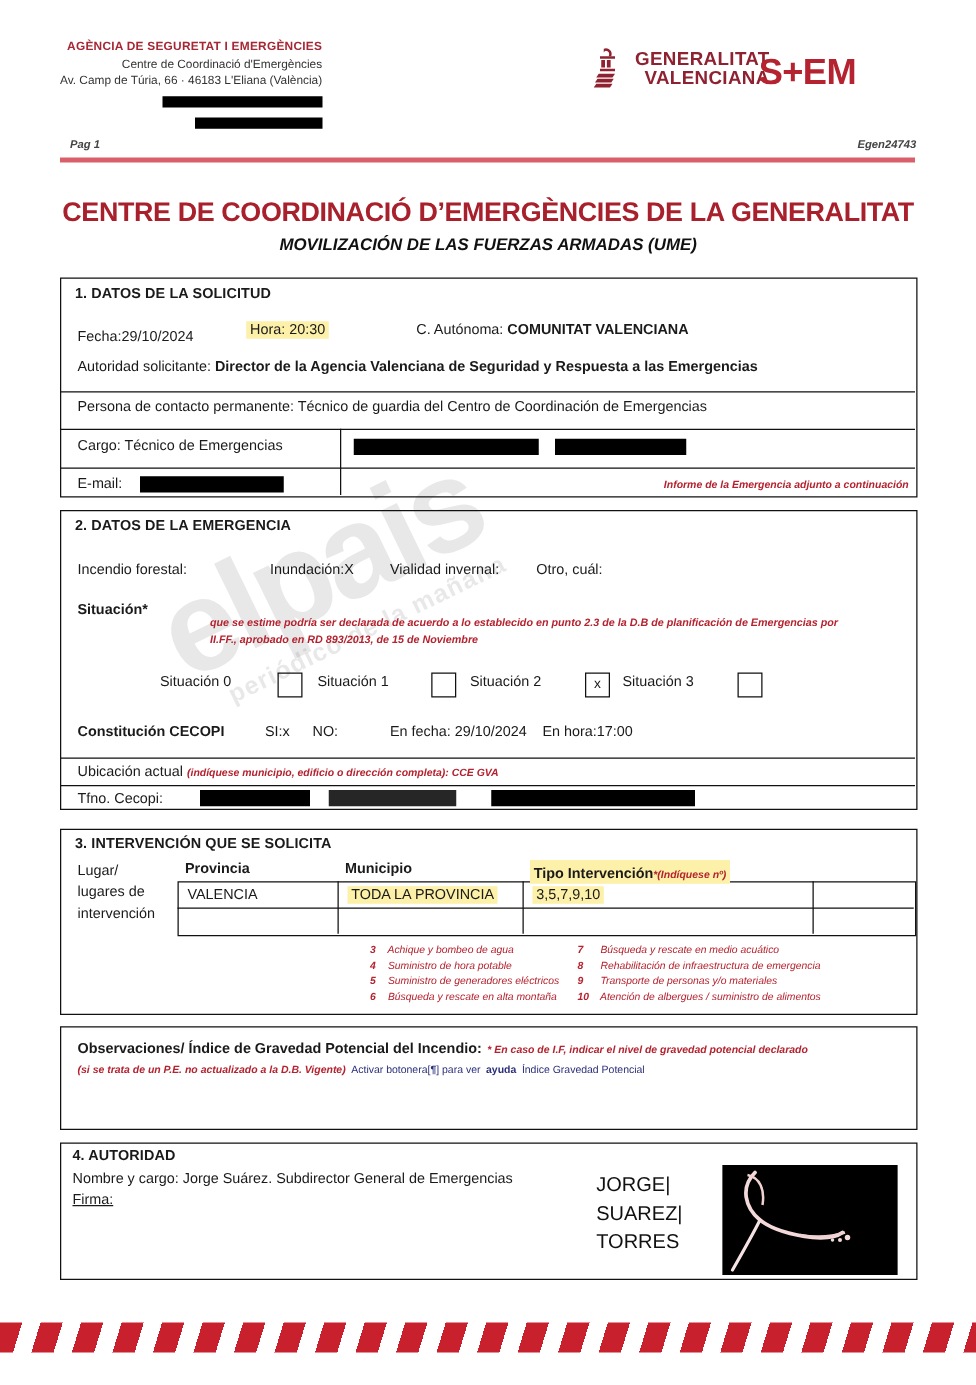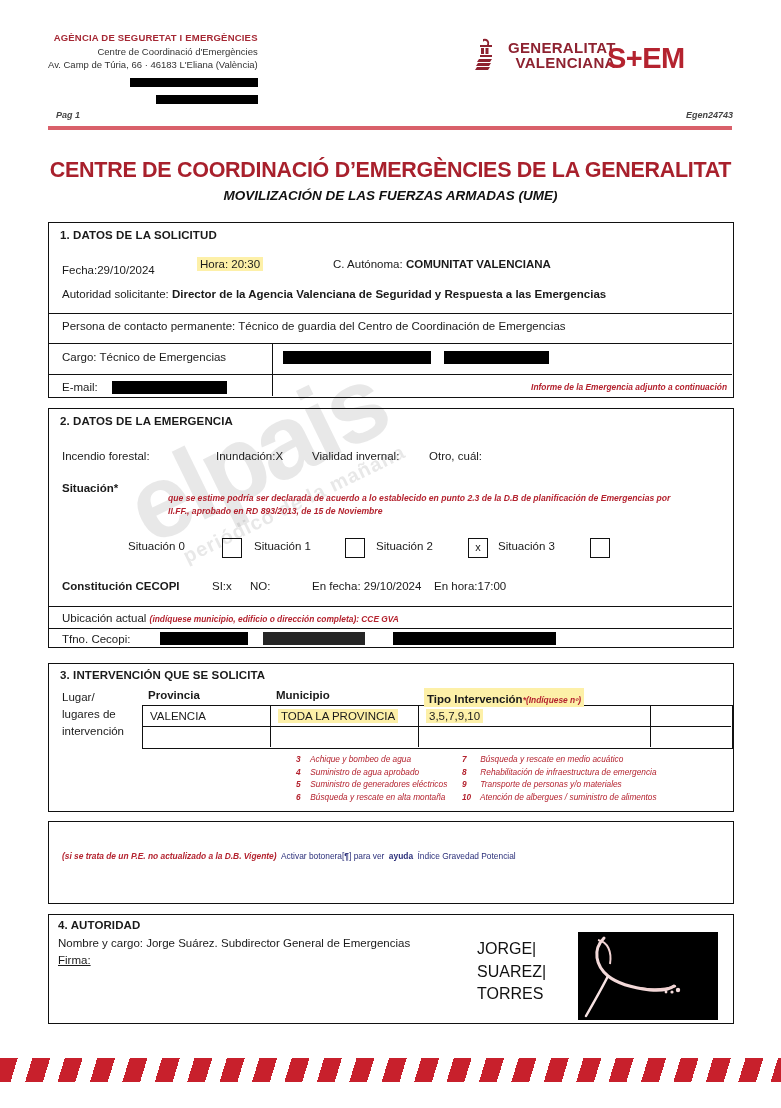--- a/index.html
+++ b/index.html
@@ -252,33 +252,37 @@
   <div class="t fld" style="left:278px;top:710px;">
     <span class="hl">TODA LA PROVINCIA</span>
   </div>
   <div class="t fld" style="left:426px;top:710px;">
     <span class="hl">3,5,7,9,10</span>
   </div>
 
 
   <div class="legend" style="left:296px;top:753px;width:170px;">
     <div><span class="n redtxt" style="width:12px;">3</span> <span>Achique y bombeo de agua</span></div>
-    <div><span class="n redtxt" style="width:12px;">4</span> <span>Suministro de agua aprobado</span></div>
+    <div><span class="n redtxt" style="width:12px;">4</span> <span>Suministro de hora potable</span></div>
     <div><span class="n redtxt" style="width:12px;">5</span> <span>Suministro de generadores eléctricos</span></div>
     <div><span class="n redtxt" style="width:12px;">6</span> <span>Búsqueda y rescate  en alta montaña</span></div>
   </div>
 
   <div class="legend" style="left:462px;top:753px;width:260px;">
     <div><span class="n redtxt" style="width:16px;">7</span> <span>Búsqueda y rescate en medio acuático</span></div>
     <div><span class="n redtxt" style="width:16px;">8</span> <span>Rehabilitación de infraestructura de emergencia</span></div>
     <div><span class="n redtxt" style="width:16px;">9</span> <span>Transporte de personas y/o materiales</span></div>
     <div><span class="n redtxt" style="width:16px;">10</span> <span>Atención de albergues / suministro de alimentos</span></div>
   </div>
 
   <div class="box" style="left:48px;top:821px;width:684px;height:81px;"></div>
+  <div class="t" style="left:62px;top:829px;">
+    <span class="obs-t1">Observaciones/ Índice de Gravedad Potencial del Incendio:</span>
+    <span class="obs-t2">* En caso de I.F, indicar el nivel de gravedad potencial declarado</span>
+  </div>
   <div class="t" style="left:62px;top:845px;">
     <span class="obs-t2">(si se trata de un P.E. no actualizado a la D.B. Vigente)</span>
     <span class="obs-blue">Activar botonera[</span><span class="obs-blue b">¶</span><span class="obs-blue">] para ver</span>
     <span class="obs-blue b">ayuda</span>
     <span class="obs-blue">Índice Gravedad Potencial</span>
   </div>
 
   <div class="box" style="left:48px;top:914px;width:684px;height:108px;"></div>
   <div class="t sechead" style="left:58px;top:919px;">4. AUTORIDAD</div>
   <div class="t fld" style="left:58px;top:937px;">

